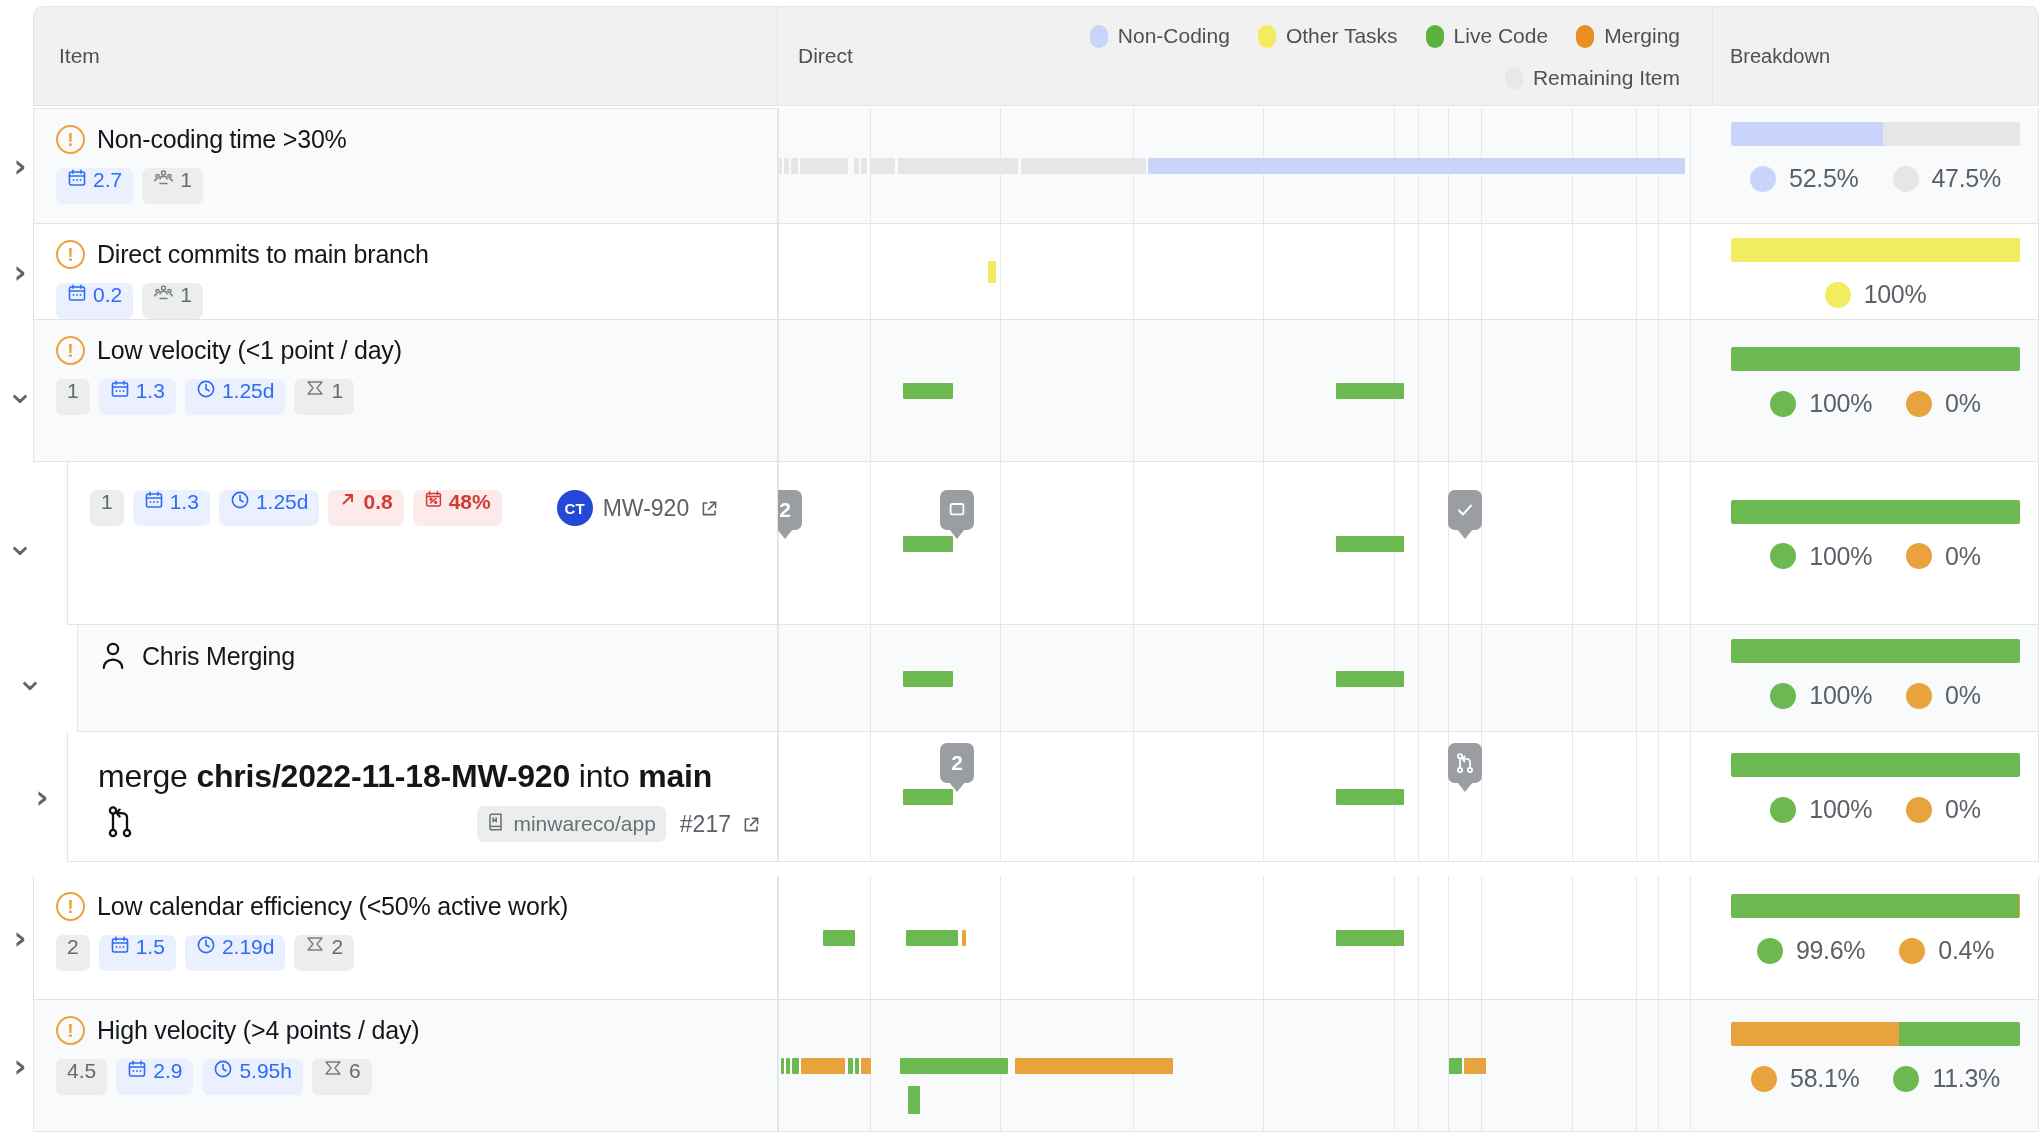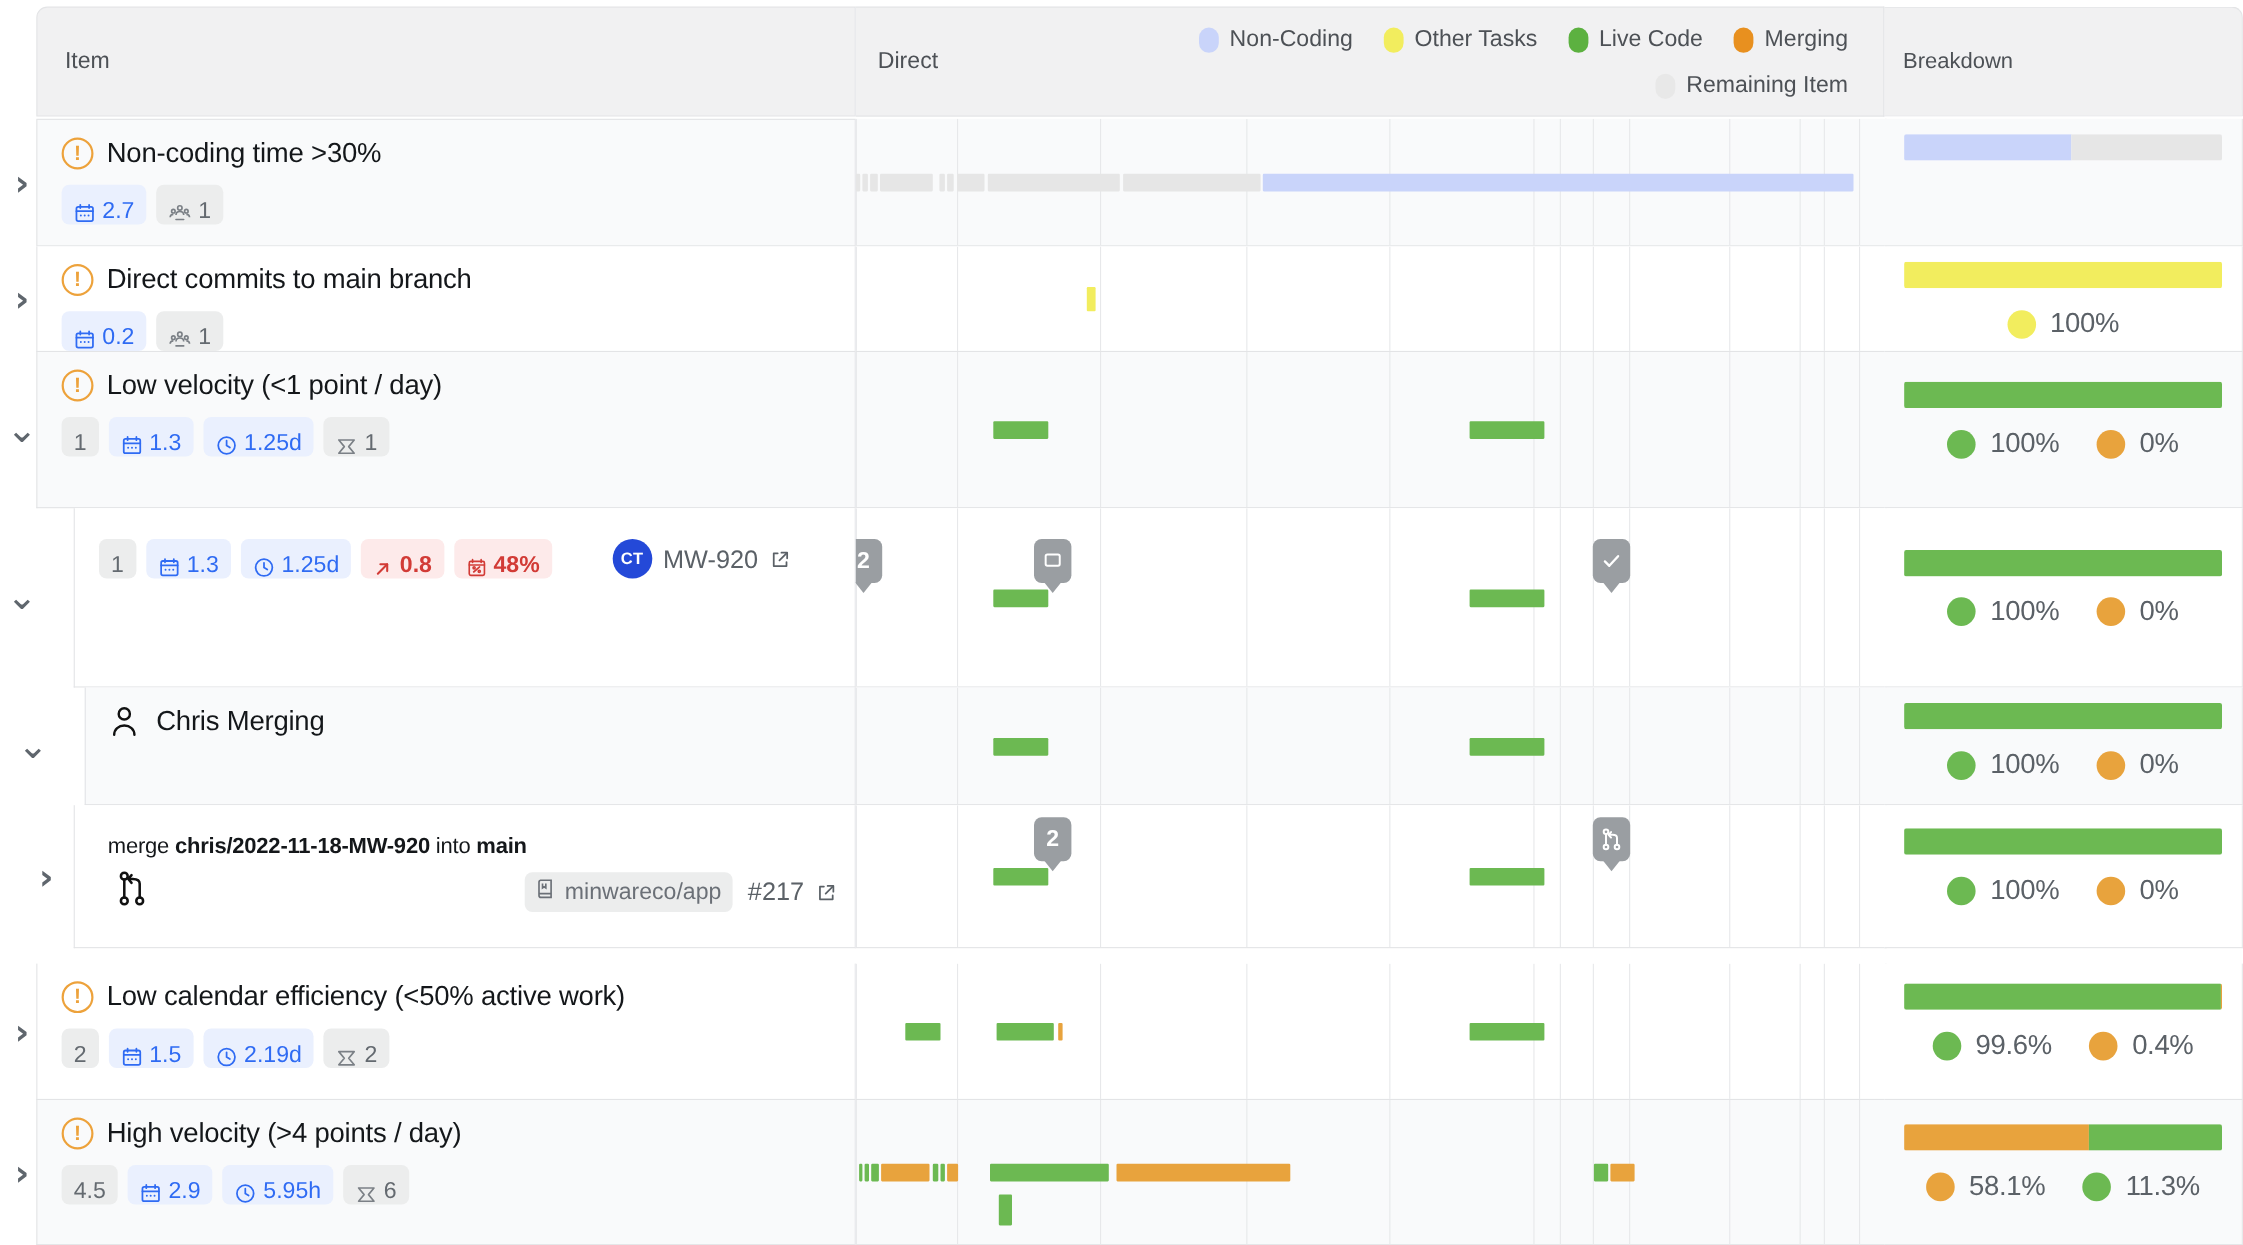--- a/index.html
+++ b/index.html
@@ -112,27 +112,27 @@
   .prio-icon { width: 28px; flex:none; display:inline-block; }
   .prio-icon span { display:block; height:4px; background:#e8a33d; border-radius:2px; margin:4px 0; }
   .prio-icon span:nth-child(1){ width: 28px; }
   .prio-icon span:nth-child(2){ width: 22px; }
   .badge-done {
     background: #e6f5e6; color: #3f9142; font-size: 19px;
     padding: 4px 10px; border-radius: 6px; white-space: nowrap;
   }
   .person-icon { width:26px;height:30px;flex:none;display:inline-block; }
   .person-name { font-size: 25px; color:#14171a; letter-spacing:-0.2px; }
-  .merge-line { font-size: 20px; color: #14171a; letter-spacing:-0.2px; }
+  .merge-line { font-size: 32px; color: #14171a; letter-spacing:-0.2px; }
   .merge-line b { font-weight: 700; }
 
   
   .chips { display: flex; align-items: center; gap: 9px; margin-top: 14px; flex-wrap: wrap; }
   .chip {
-    display: inline-flex; align-items: flex-end; gap: 6px;
+    display: inline-flex; align-items: flex-start; gap: 6px;
     height: 36px; padding: 0 11px; border-radius: 7px;
     font-size: 21px; white-space: nowrap;
   }
   .chip.gray  { background:#eceded; color:#646a70; }
   .chip.blue  { background:#eaf0fe; color:#2f6bf3; }
   .chip.red   { background:#fdeaea; color:#d23b36; font-weight:600; }
   .chip svg { display:block; }
 
   .assignee { display:flex; align-items:center; gap:10px; margin-left: 46px; }
   .avatar {
@@ -278,20 +278,30 @@
           <div class="bar" style="left: 83px; width: 6px; background: rgb(230, 230, 230); height: 16px; top: 50px;"></div>
           <div class="bar" style="left: 92px; width: 25px; background: rgb(230, 230, 230); height: 16px; top: 50px;"></div>
           <div class="bar" style="left: 120px; width: 120px; background: rgb(230, 230, 230); height: 16px; top: 50px;"></div>
           <div class="bar" style="left: 243px; width: 125px; background: rgb(230, 230, 230); height: 16px; top: 50px;"></div>
           <div class="bar" style="left: 370px; width: 537px; background: rgb(201, 212, 250); height: 16px; top: 50px;"></div>
         </div>
         <div class="cell-break" style="position: absolute; left: 1713px; top: 0px; width: 326px; height: 116px;">
           <div class="bd-bar" style="top: 14px;">
             <div class="bd-seg" style="width: 52.5%; background: rgb(201, 212, 250);"></div>
             <div class="bd-seg" style="width: 47.5%; background: rgb(230, 230, 230);"></div>
+          </div>
+          <div class="bd-legend" style="top: 56px;">
+            <div class="bd-li">
+              <span class="bd-dot" style="background:#c9d4fa"></span>
+              <span class="bd-pct">52.5%</span>
+            </div>
+            <div class="bd-li">
+              <span class="bd-dot" style="background:#e6e6e6"></span>
+              <span class="bd-pct">47.5%</span>
+            </div>
           </div>
         </div>
       </div>
       <div class="row" style="top: 224px; height: 96px;">
         <div class="row-chevron" style="left: 0px;">
           <span class="chev" style="font-size: 32px; line-height: 1; font-weight: 600;">›</span>
         </div>
         <div class="cell-item white" style="position: absolute; left: 33px; top: 0px; width: 745px; height: 96px;">
           <div class="title-line">
             <span class="warn-icon">!</span>

